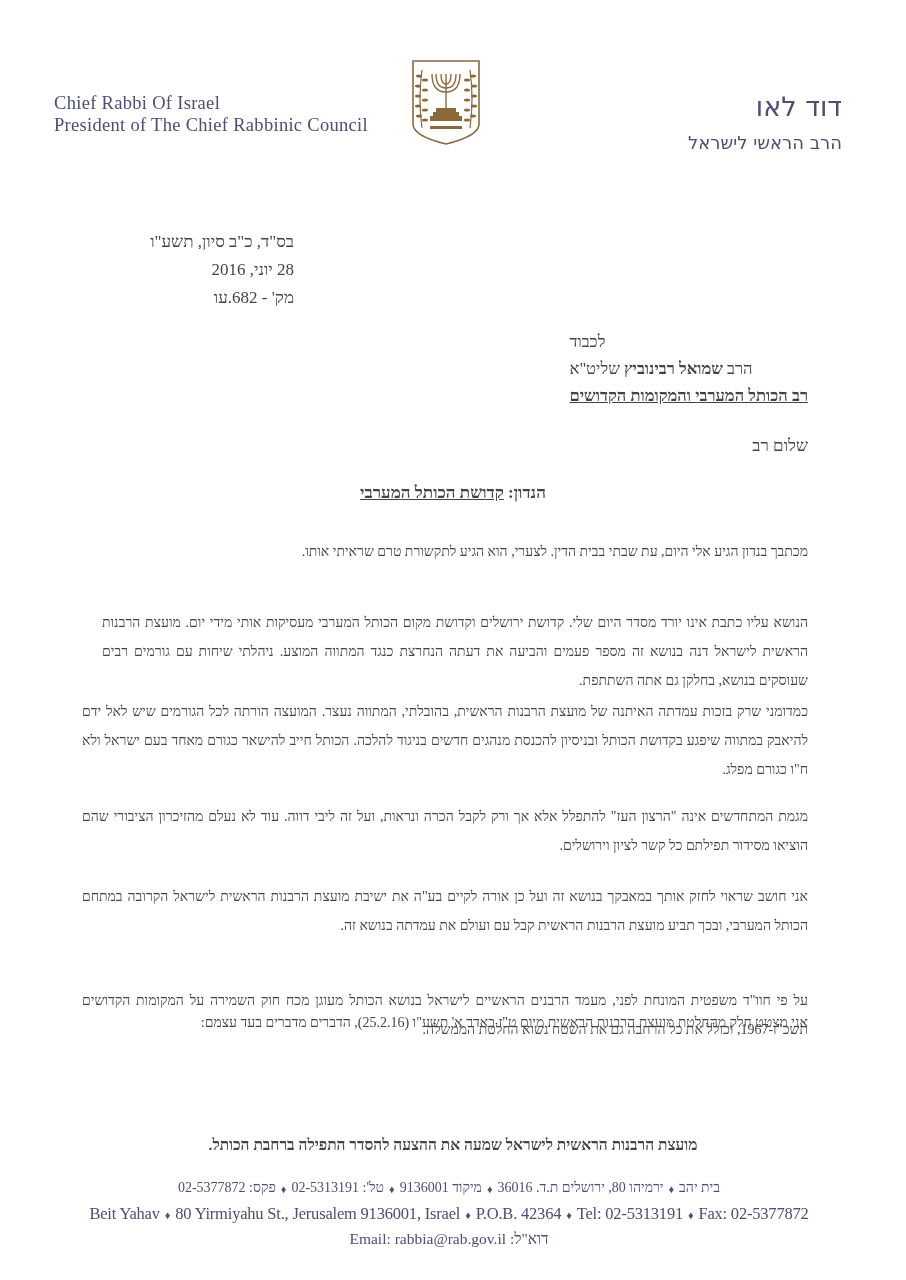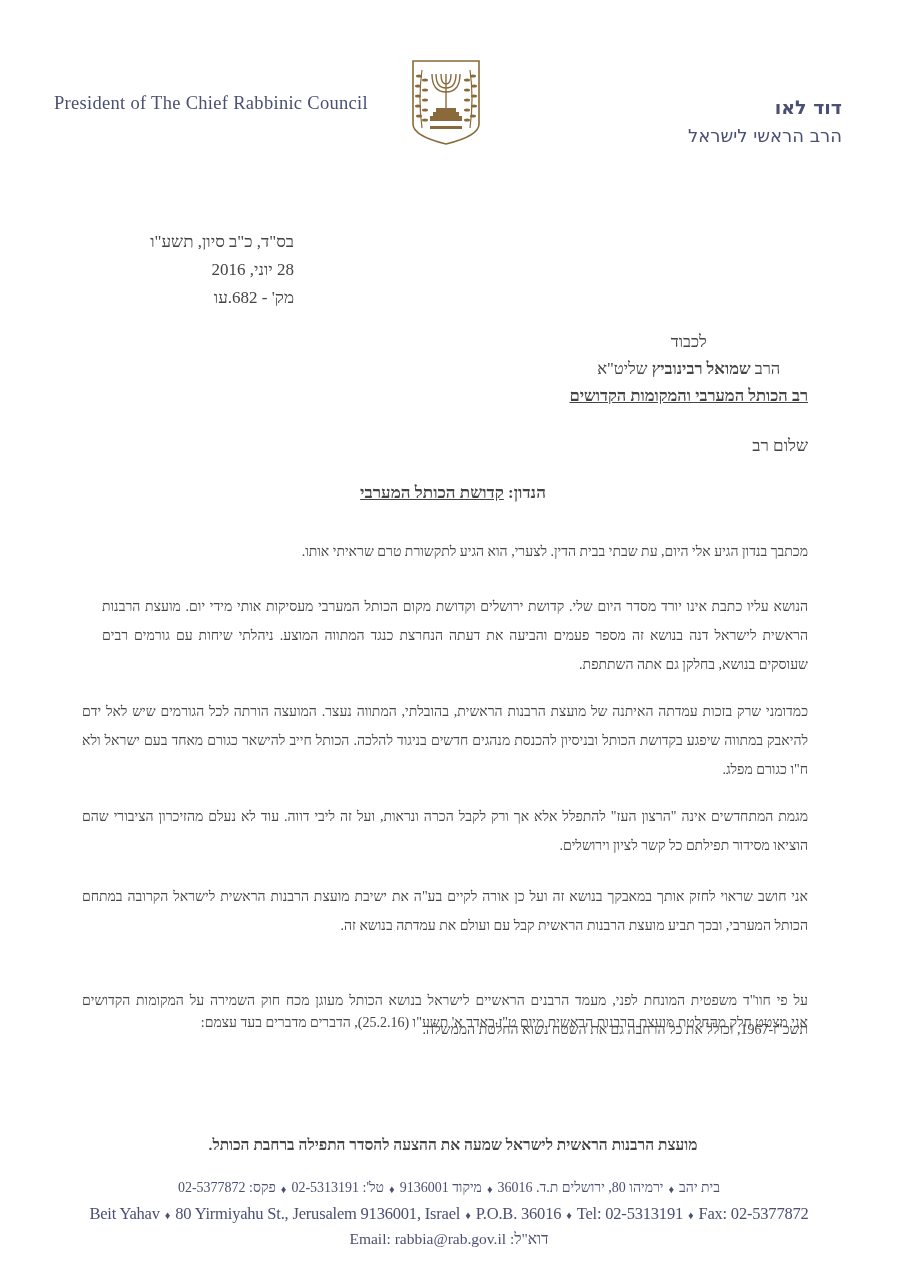--- a/index.html
+++ b/index.html
@@ -3,45 +3,46 @@
   <meta charset="utf-8">
   <style>
     html, body { margin: 0; padding: 0; background: #ffffff; }
     body { width: 906px; height: 1280px; position: relative; overflow: hidden;
       font-family: "Liberation Serif", "DejaVu Serif", serif; color: #333; }
     .abs { position: absolute; }
     .en-head { left: 54px; top: 92px; color: #4a4f74; line-height: 1; }
     .en-name { font-size: 26px; font-weight: bold; letter-spacing: 0.5px; margin-bottom: 6px; }
     .en-line { font-size: 18.5px; line-height: 22px; letter-spacing: 0.3px; }
     .he-head { right: 64px; top: 92px; color: #4a4f74; direction: rtl; text-align: right; }
-    .he-name { font-size: 19px; font-weight: bold; font-family: "DejaVu Sans", sans-serif; margin-bottom: 3px; line-height: 30px; }
+    .he-name { font-size: 27px; font-weight: normal; font-family: "DejaVu Sans", sans-serif; margin-bottom: 10px; line-height: 30px; }
     .he-line { font-size: 18px; line-height: 22px; font-family: "DejaVu Sans", sans-serif; }
     .emblem { left: 410px; top: 58px; width: 72px; height: 88px; }
     .dateblock { left: 94px; top: 228px; direction: rtl; text-align: left; width: 200px; font-size: 17px; line-height: 28px; color: #444; font-family: "Liberation Serif", serif; }
     .dateblock div { direction: rtl; text-align: right; width: fit-content; }
-    .hebrew { direction: rtl; text-align: center; font-family: "Liberation Serif", "DejaVu Serif", serif; color: #444; }
+    .hebrew { direction: rtl; text-align: left; font-family: "Liberation Serif", "DejaVu Serif", serif; color: #444; }
     .addressee { right: 98px; top: 328px; font-size: 16.5px; line-height: 27px; }
     .addressee .b { font-weight: bold; }
     .addressee .u { text-decoration: underline; font-weight: bold; }
     .greeting { right: 98px; top: 436px; font-size: 17px; margin-left: 32px; }
     .subject { left: 0; width: 906px; top: 483px; text-align: center; direction: rtl; font-size: 17px; }
     .subject .lbl { font-weight: bold; }
     .subject .val { font-weight: bold; text-decoration: underline; }
     .para { left: 82px; right: 98px; font-size: 14px; line-height: 29px; text-align: justify; text-align-last: right; }
     .resolution { left: 0; width: 906px; top: 1136px; text-align: center; direction: rtl; font-size: 15.5px; font-weight: bold; color: #444; }
     .footer { left: 0; width: 898px; text-align: center; color: #4a4f74; font-family: "Liberation Serif", serif; }
     .footer-he { top: 1180px; font-size: 14px; direction: rtl; }
     .footer-en { top: 1204px; font-size: 16.5px; letter-spacing: -0.2px; }
     .footer-email { top: 1230px; font-size: 15.5px; }
     .dia { font-size: 11px; display: inline-block; margin: 0 5px; vertical-align: middle; }
   </style>
 </head>
 <body>
 
 <div class="abs en-head">
+  <div class="en-line">Chief Rabbi Of Israel</div>
   <div class="en-line">President of The Chief Rabbinic Council</div>
 </div>
 
 <div class="abs emblem">
   <svg width="72" height="88" viewBox="0 0 72 88">
     <path d="M3 3 H69 V66 Q69 78 36 86 Q3 78 3 66 Z" fill="none" stroke="#8a6a3a" stroke-width="1.6"></path>
 
     <g stroke="#8a6a3a" stroke-width="1.2" fill="none">
       <path d="M12 70 Q8 40 12 12"></path>
       <path d="M60 70 Q64 40 60 12"></path>
@@ -104,31 +105,31 @@
 </div>
 
 <div class="abs hebrew greeting">שלום רב</div>
 
 <div class="abs hebrew subject">
   <span class="lbl">הנדון:</span>
   <span class="val">קדושת הכותל המערבי</span>
 </div>
 
 <div class="abs hebrew para" style="top:537px;">מכתבך בנדון הגיע אלי היום, עת שבתי בבית הדין. לצערי, הוא הגיע לתקשורת טרם שראיתי אותו.</div>
-<div class="abs hebrew para" style="top:592px;margin-left:20px;">הנושא עליו כתבת אינו יורד מסדר היום שלי. קדושת ירושלים וקדושת מקום הכותל המערבי מעסיקות אותי מידי יום. מועצת הרבנות הראשית לישראל דנה בנושא זה מספר פעמים והביעה את דעתה הנחרצת כנגד המתווה המוצע. ניהלתי שיחות עם גורמים רבים שעוסקים בנושא, בחלקן גם אתה השתתפת.</div>
+<div class="abs hebrew para" style="top:608px;margin-left:20px;">הנושא עליו כתבת אינו יורד מסדר היום שלי. קדושת ירושלים וקדושת מקום הכותל המערבי מעסיקות אותי מידי יום. מועצת הרבנות הראשית לישראל דנה בנושא זה מספר פעמים והביעה את דעתה הנחרצת כנגד המתווה המוצע. ניהלתי שיחות עם גורמים רבים שעוסקים בנושא, בחלקן גם אתה השתתפת.</div>
 <div class="abs hebrew para" style="top:697px;">כמדומני שרק בזכות עמדתה האיתנה של מועצת הרבנות הראשית, בהובלתי, המתווה נעצר. המועצה הורתה לכל הגורמים שיש לאל ידם להיאבק במתווה שיפגע בקדושת הכותל ובניסיון להכנסת מנהגים חדשים בניגוד להלכה. הכותל חייב להישאר כגורם מאחד בעם ישראל ולא ח"ו כגורם מפלג.</div>
 <div class="abs hebrew para" style="top:802px;">מגמת המתחדשים אינה "הרצון העז" להתפלל אלא אך ורק לקבל הכרה ונראות, ועל זה ליבי דווה. עוד לא נעלם מהזיכרון הציבורי שהם הוציאו מסידור תפילתם כל קשר לציון וירושלים.</div>
 <div class="abs hebrew para" style="top:882px;">אני חושב שראוי לחזק אותך במאבקך בנושא זה ועל כן אורה לקיים בע"ה את ישיבת מועצת הרבנות הראשית לישראל הקרובה במתחם הכותל המערבי, ובכך תביע מועצת הרבנות הראשית קבל עם ועולם את עמדתה בנושא זה.</div>
 <div class="abs hebrew para" style="top:986px;">על פי חוו"ד משפטית המונחת לפני, מעמד הרבנים הראשיים לישראל בנושא הכותל מעוגן מכח חוק השמירה על המקומות הקדושים תשכ"ז-1967, וכולל את כל הרחבה גם את השטח נשוא החלטת הממשלה.</div>
 <div class="abs hebrew para" style="top:1008px;">אני מצטט חלק מהחלטת מועצת הרבנות הראשית מיום ט"ז באדר א' תשע"ו (25.2.16), הדברים מדברים בעד עצמם:</div>
 
 <div class="abs hebrew resolution">מועצת הרבנות הראשית לישראל שמעה את ההצעה להסדר התפילה ברחבת הכותל.</div>
 
 <div class="abs footer footer-he">
   <span>בית יהב</span><span class="dia">♦</span><span>ירמיהו 80, ירושלים ת.ד. 36016</span><span class="dia">♦</span><span>מיקוד 9136001</span><span class="dia">♦</span><span>טל': 02-5313191</span><span class="dia">♦</span><span>פקס: 02-5377872</span>
 </div>
 <div class="abs footer footer-en">
-  <span>Beit Yahav</span><span class="dia">♦</span><span>80 Yirmiyahu St., Jerusalem 9136001, Israel</span><span class="dia">♦</span><span>P.O.B. 36016</span><span class="dia">♦</span><span>Tel: 02-5313191</span><span class="dia">♦</span><span>Fax: 02-5377872</span>
+  <span>Beit Yahav</span><span class="dia">♦</span><span>80 Yirmiyahu St., Jerusalem 9136001, Israel</span><span class="dia">♦</span><span>P.O.B. 42364</span><span class="dia">♦</span><span>Tel: 02-5313191</span><span class="dia">♦</span><span>Fax: 02-5377872</span>
 </div>
 <div class="abs footer footer-email">
   <span>Email: rabbia@rab.gov.il</span>
   <span dir="rtl">דוא"ל:</span>
 </div>
 
 </body></html>

